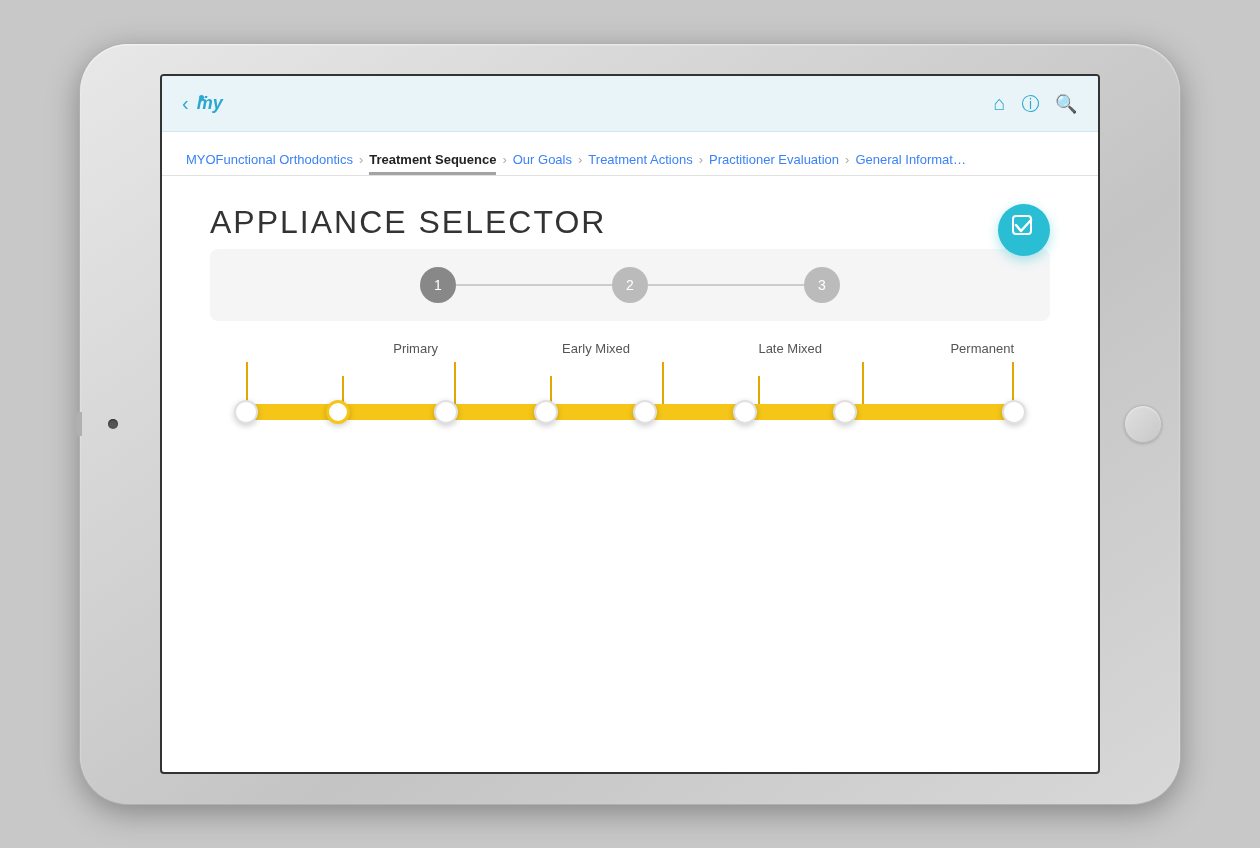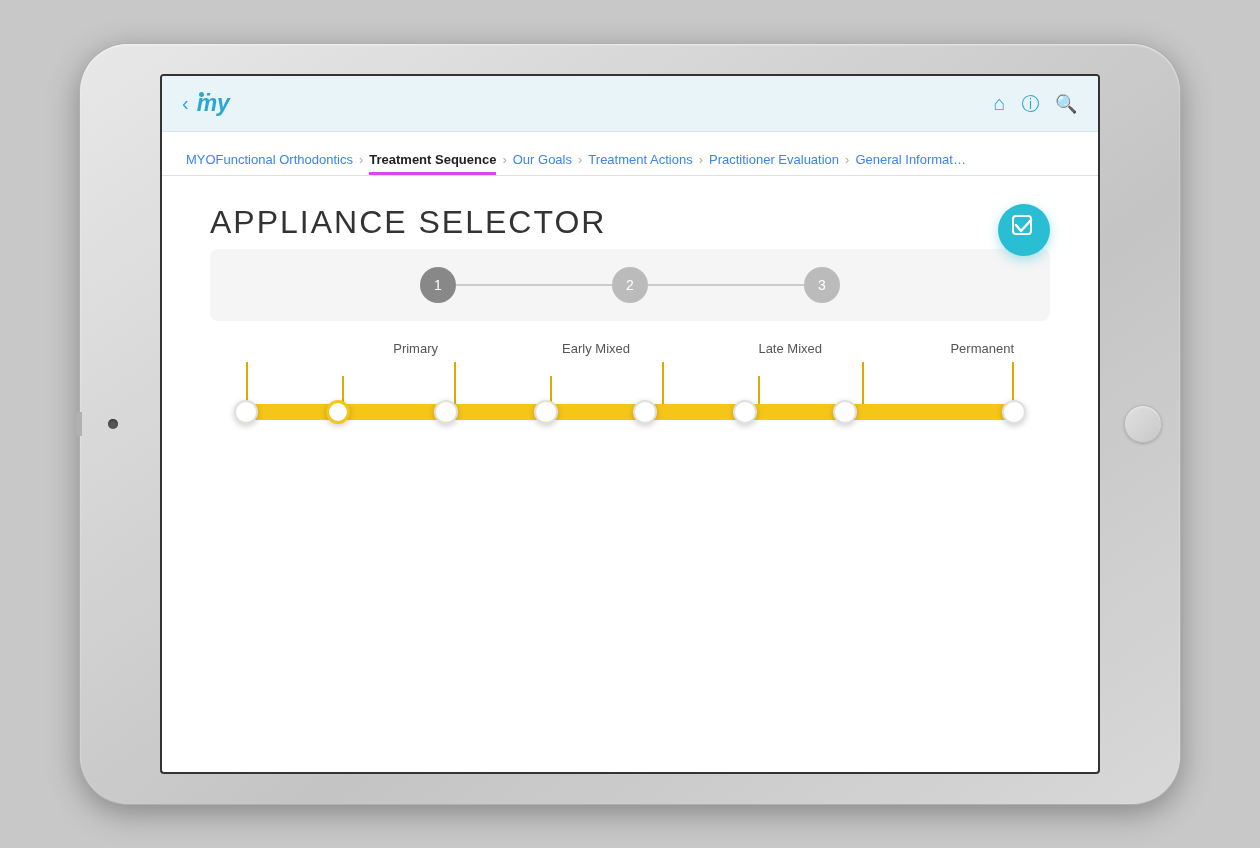--- a/index.html
+++ b/index.html
@@ -96,21 +96,21 @@
     .header-back {
       color: #2aa8d0;
       font-size: 20px;
       margin-right: 8px;
       cursor: pointer;
       font-weight: 300;
     }
 
     .header-logo {
       color: #2aa8d0;
-      font-size: 23px;
+      font-size: 18px;
       font-weight: 700;
       margin-right: auto;
       font-style: italic;
     }
     .header-logo span { position: relative; }
 
     .header-title {
       font-size: 15px;
       color: #333;
       font-weight: 400;
@@ -150,21 +150,21 @@
       white-space: nowrap;
       display: flex;
       align-items: center;
       padding-bottom: 8px;
       cursor: pointer;
     }
 
     .breadcrumb-item.active {
       color: #222;
       font-weight: 600;
-      border-bottom: 3px solid #d946ef;
+      border-bottom: 3px solid #a3a3a3;
       padding-bottom: 5px;
     }
 
     .breadcrumb-sep {
       color: #aaa;
       font-size: 13px;
       margin: 0 6px;
       padding-bottom: 8px;
     }
 

